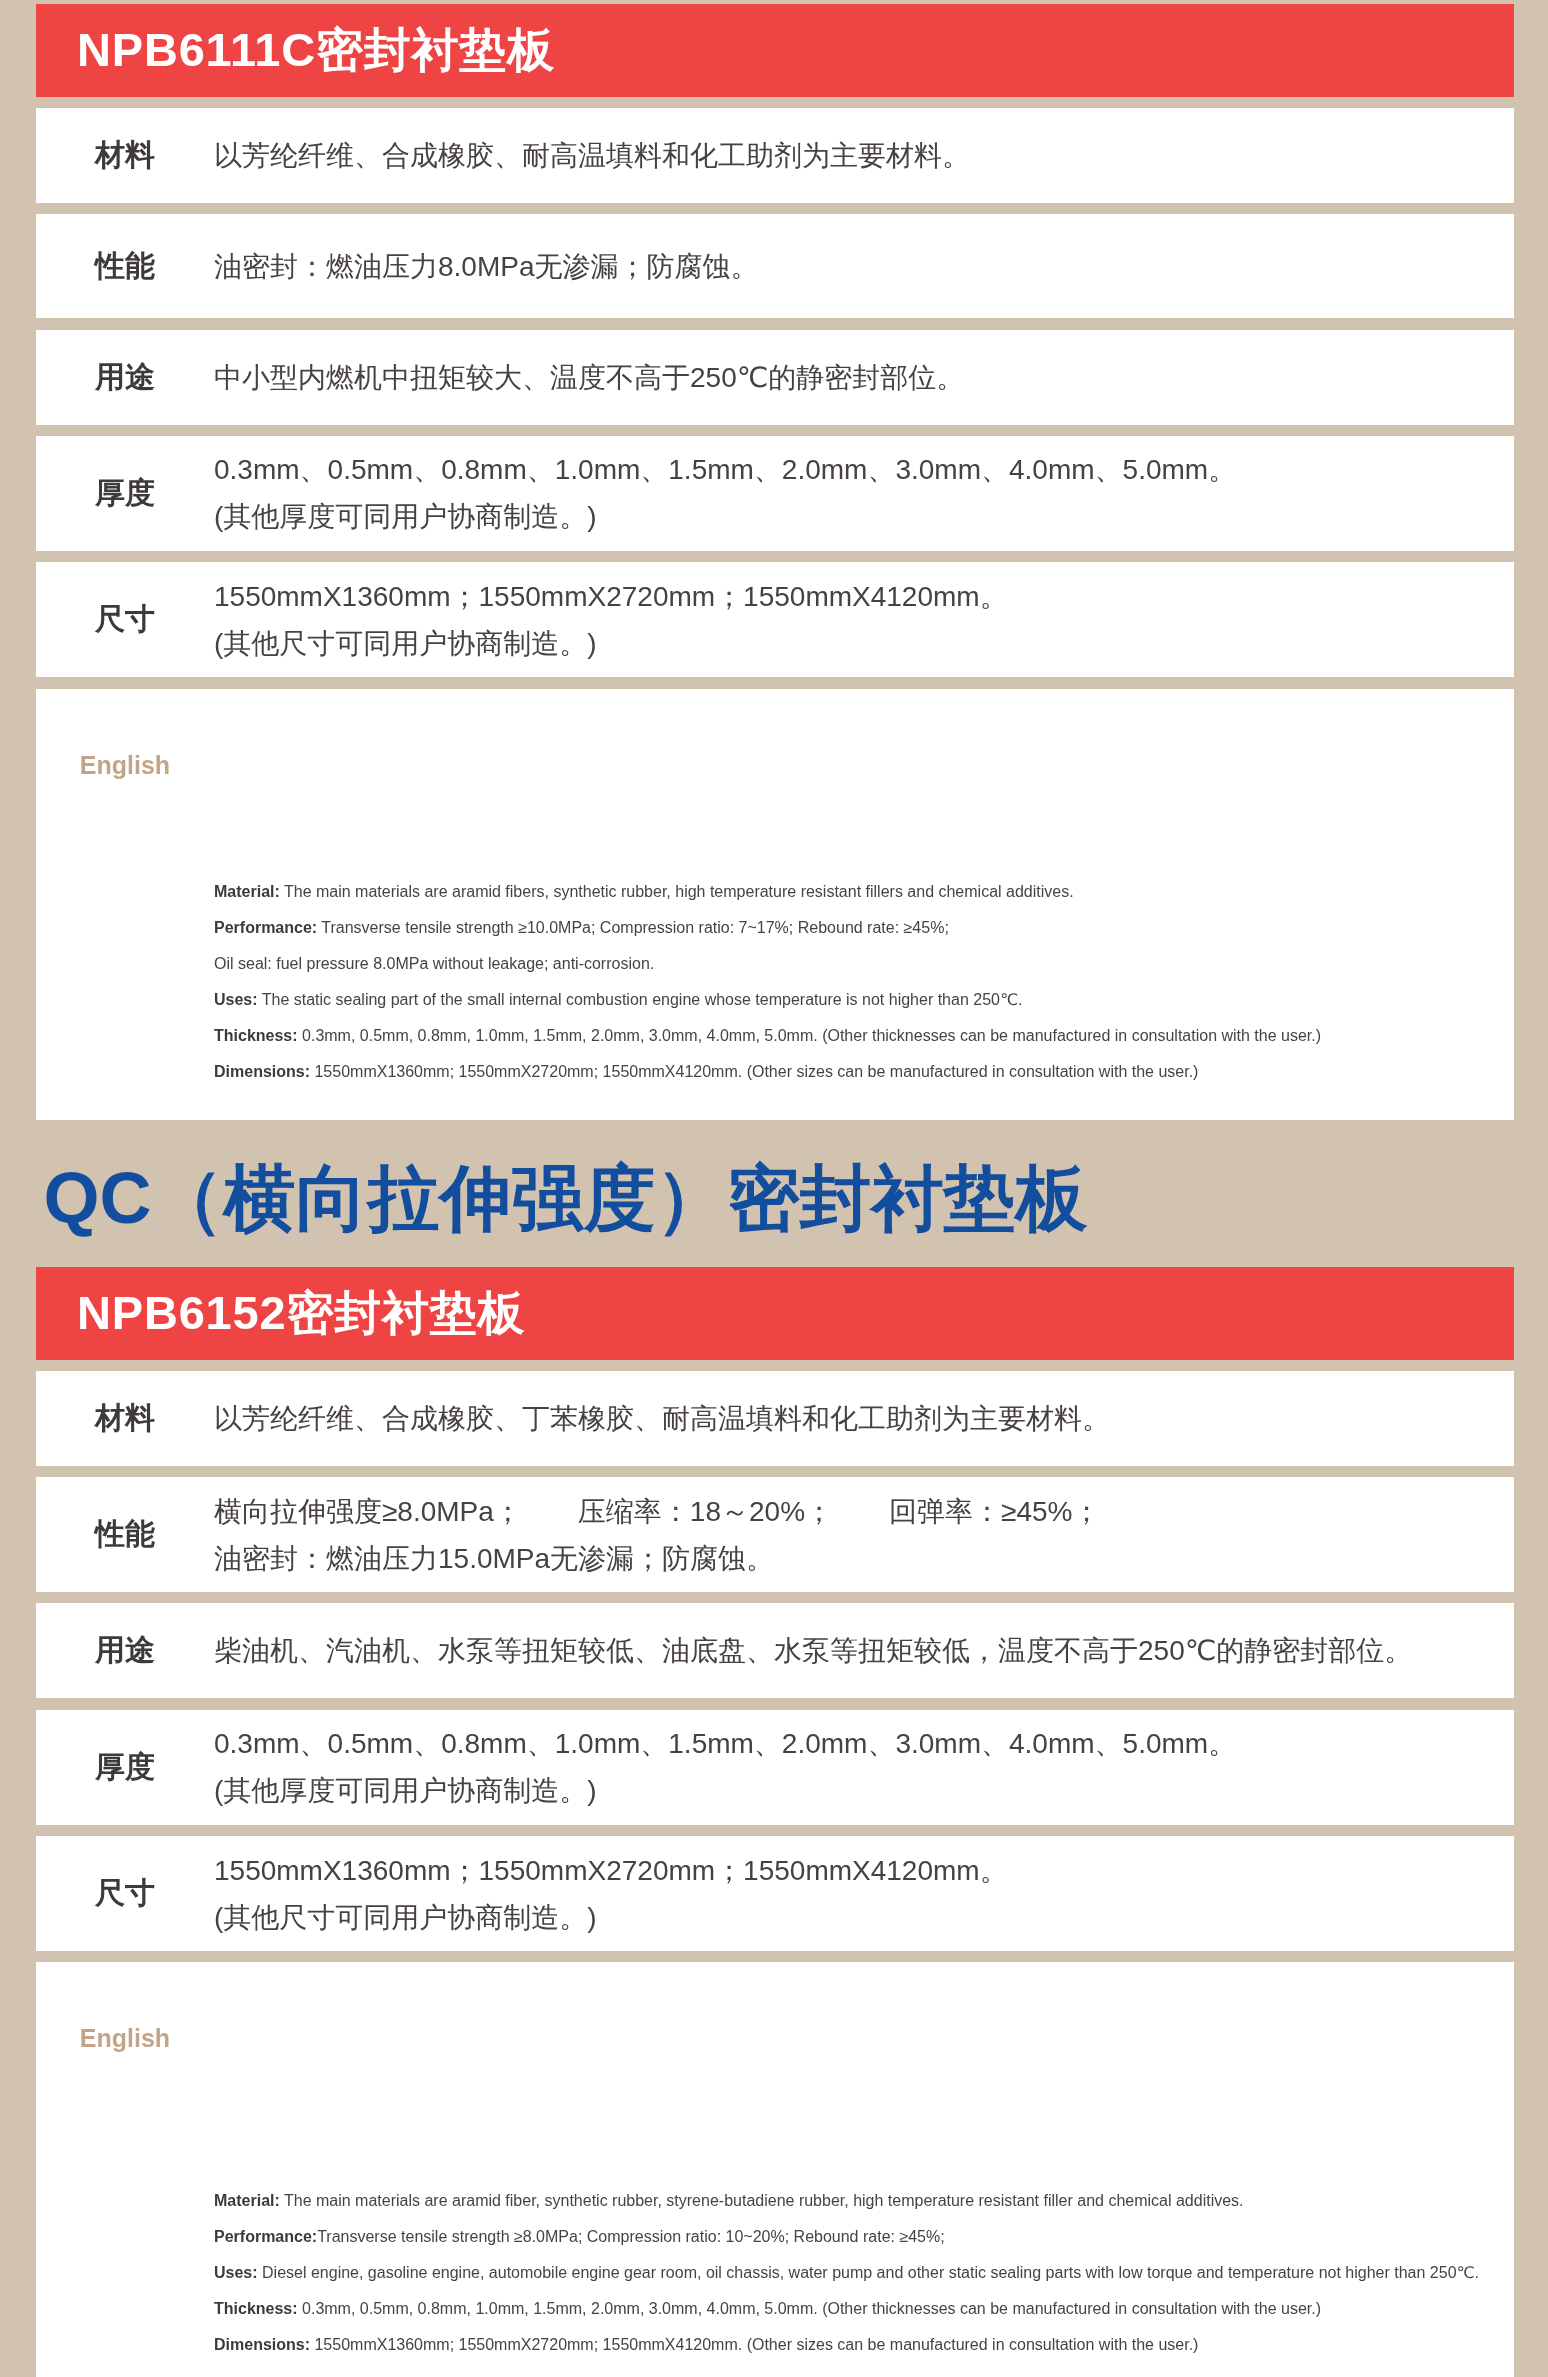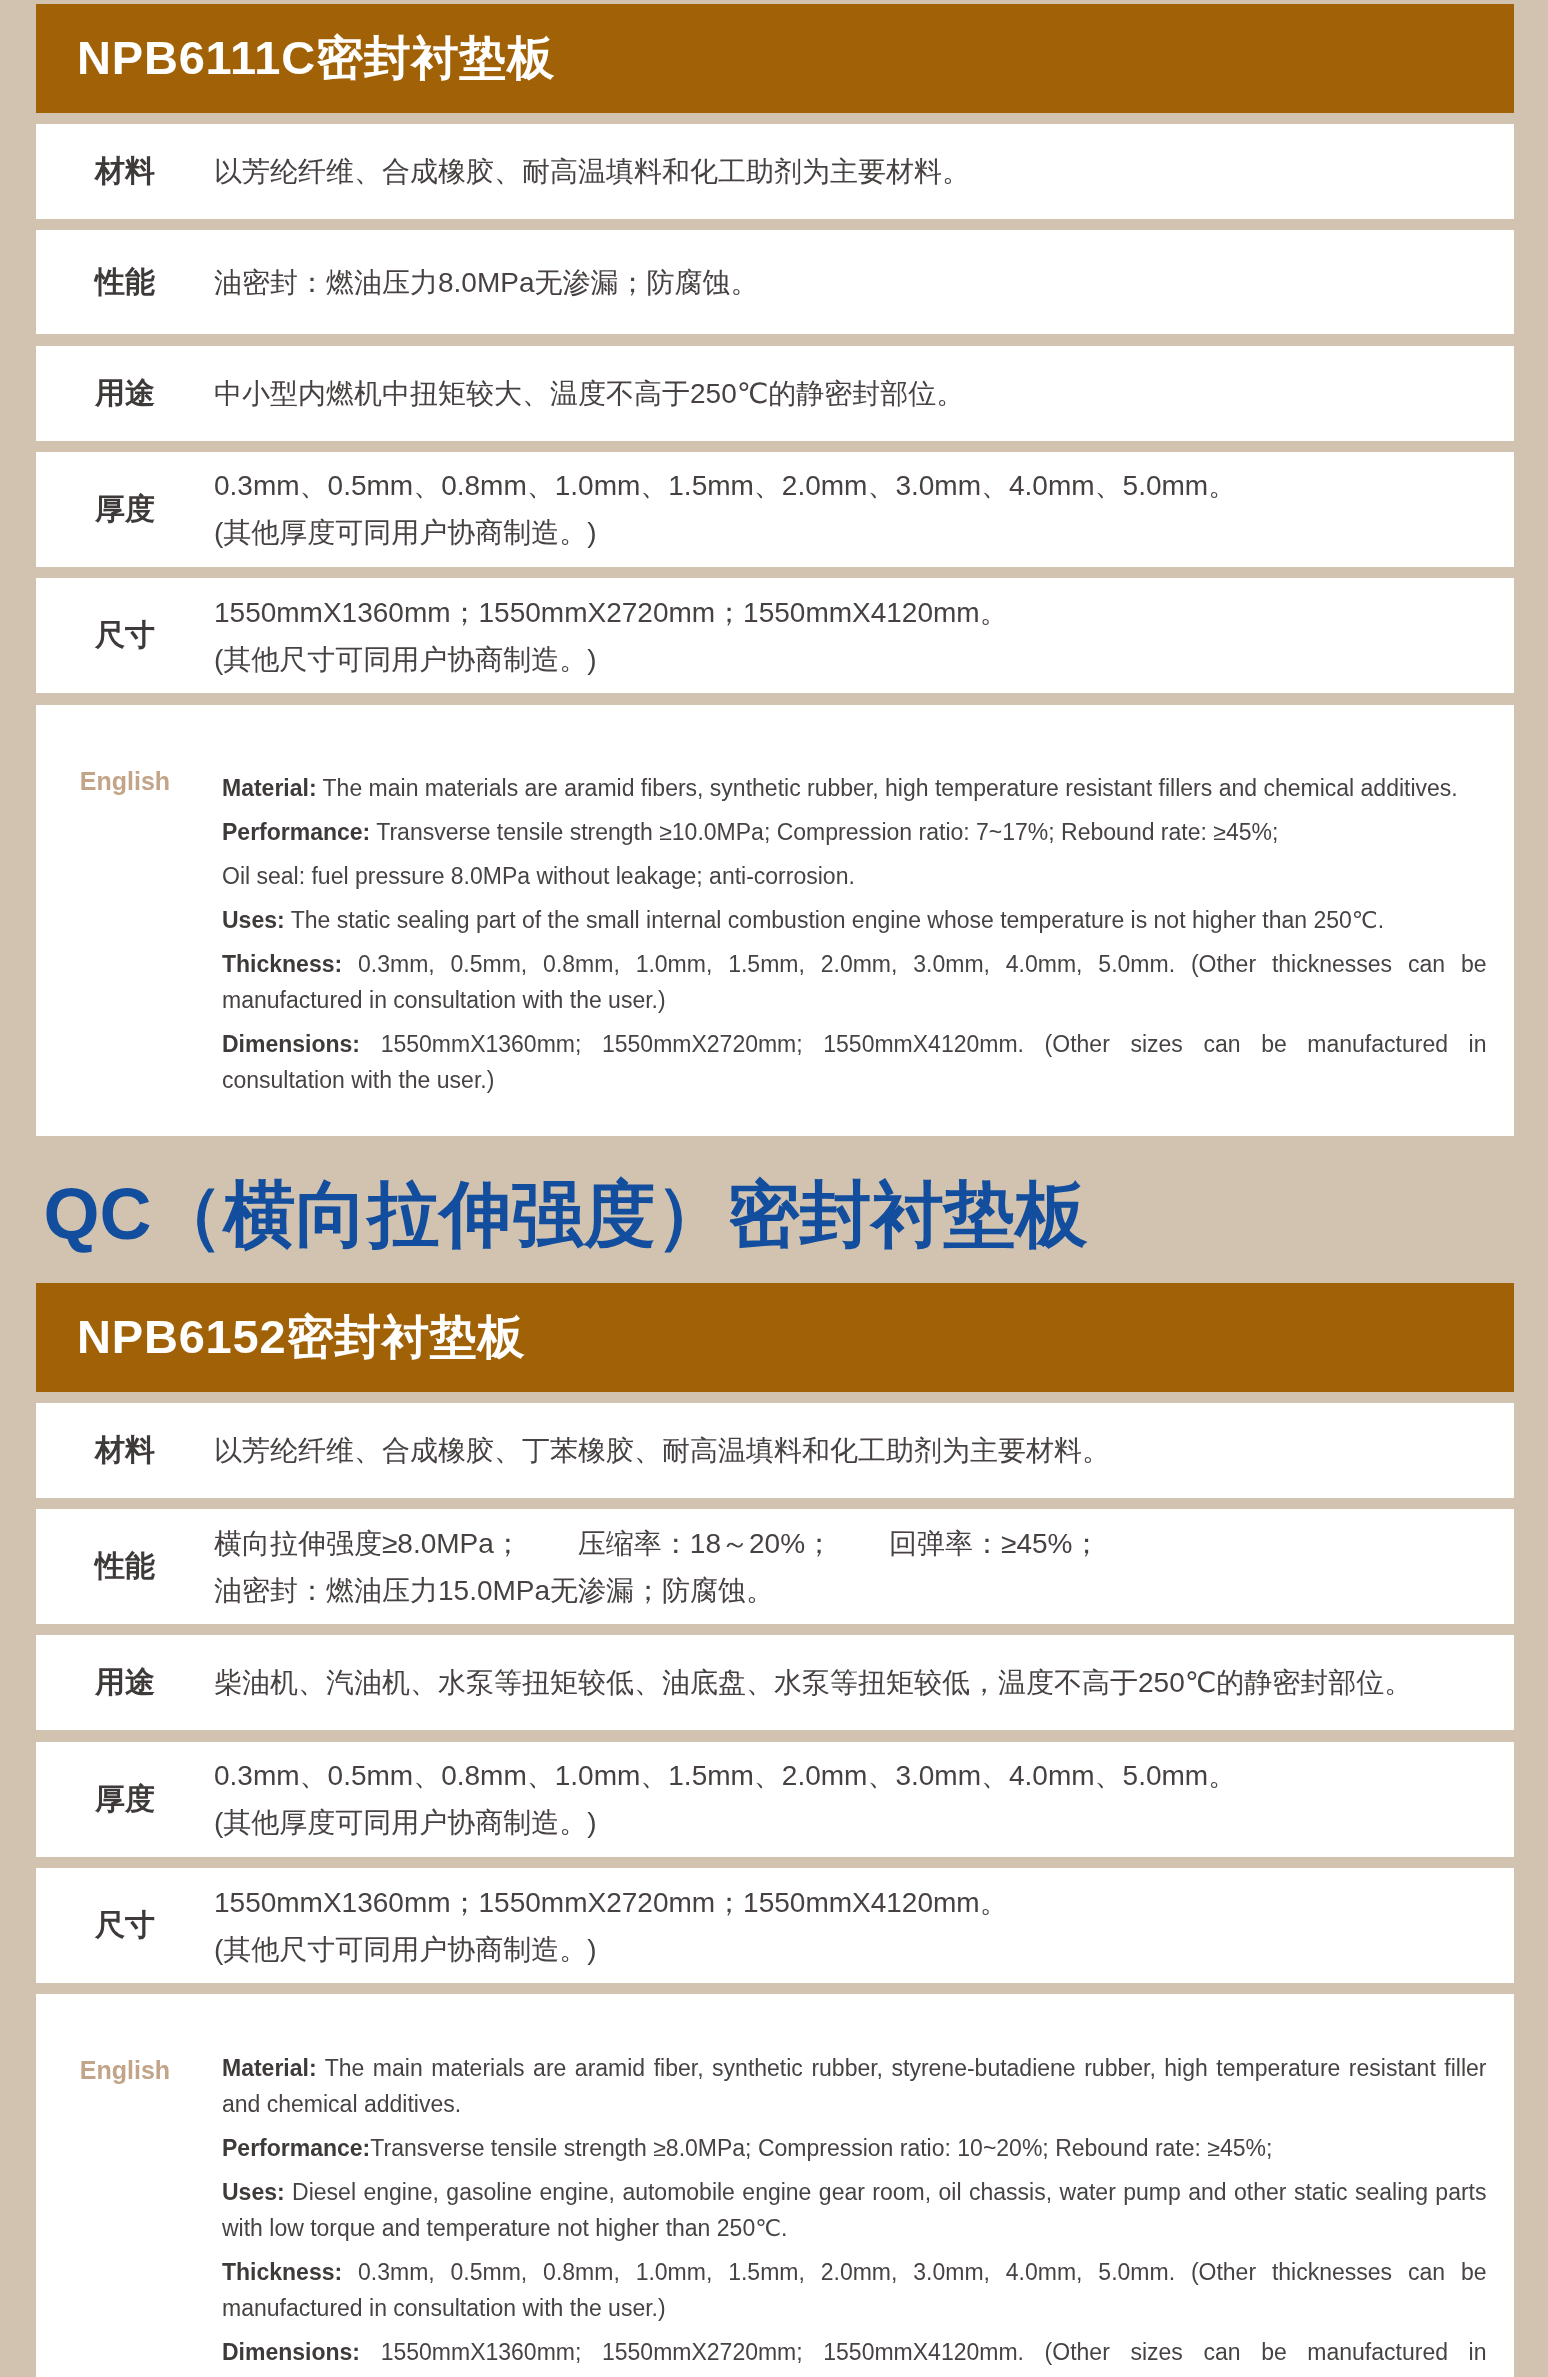--- a/index.html
+++ b/index.html
@@ -11,22 +11,22 @@
     position:relative;
     width:1549px;
     height:2377px;
     background:#d2c3b0;
     overflow:hidden;
     box-sizing:border-box;
     padding:3.8px 35px 0 36px;
   }
   
   .bar{
-    height:109px;
-    background:#a16207;
+    height:93px;
+    background:#ef4444;
     display:flex;
     align-items:center;
     margin-bottom:11.3px;
   }
   .bar .bar-title{
     color:#ffffff;
     font-size:47px;
     font-weight:bold;
     padding-left:41px;
     letter-spacing:0.8px;
@@ -75,22 +75,22 @@
   }
   .en-label{
     font-size:25px;
     font-weight:bold;
     color:#c2a488;
   }
   .row.english .content-cell{
     padding:48px 19.5px 30px 0;
   }
   .en-text p{
-    margin:8px;
-    font-size:23px;
+    margin:0;
+    font-size:16px;
     line-height:36px;
     color:#474342;
     text-align:justify;
   }
   .en-text b{ font-weight:bold; color:#3e3a39; }
   
   .qc-heading{
     margin:36px 0 27px 7.5px;
     font-size:72px;
     line-height:84px;

